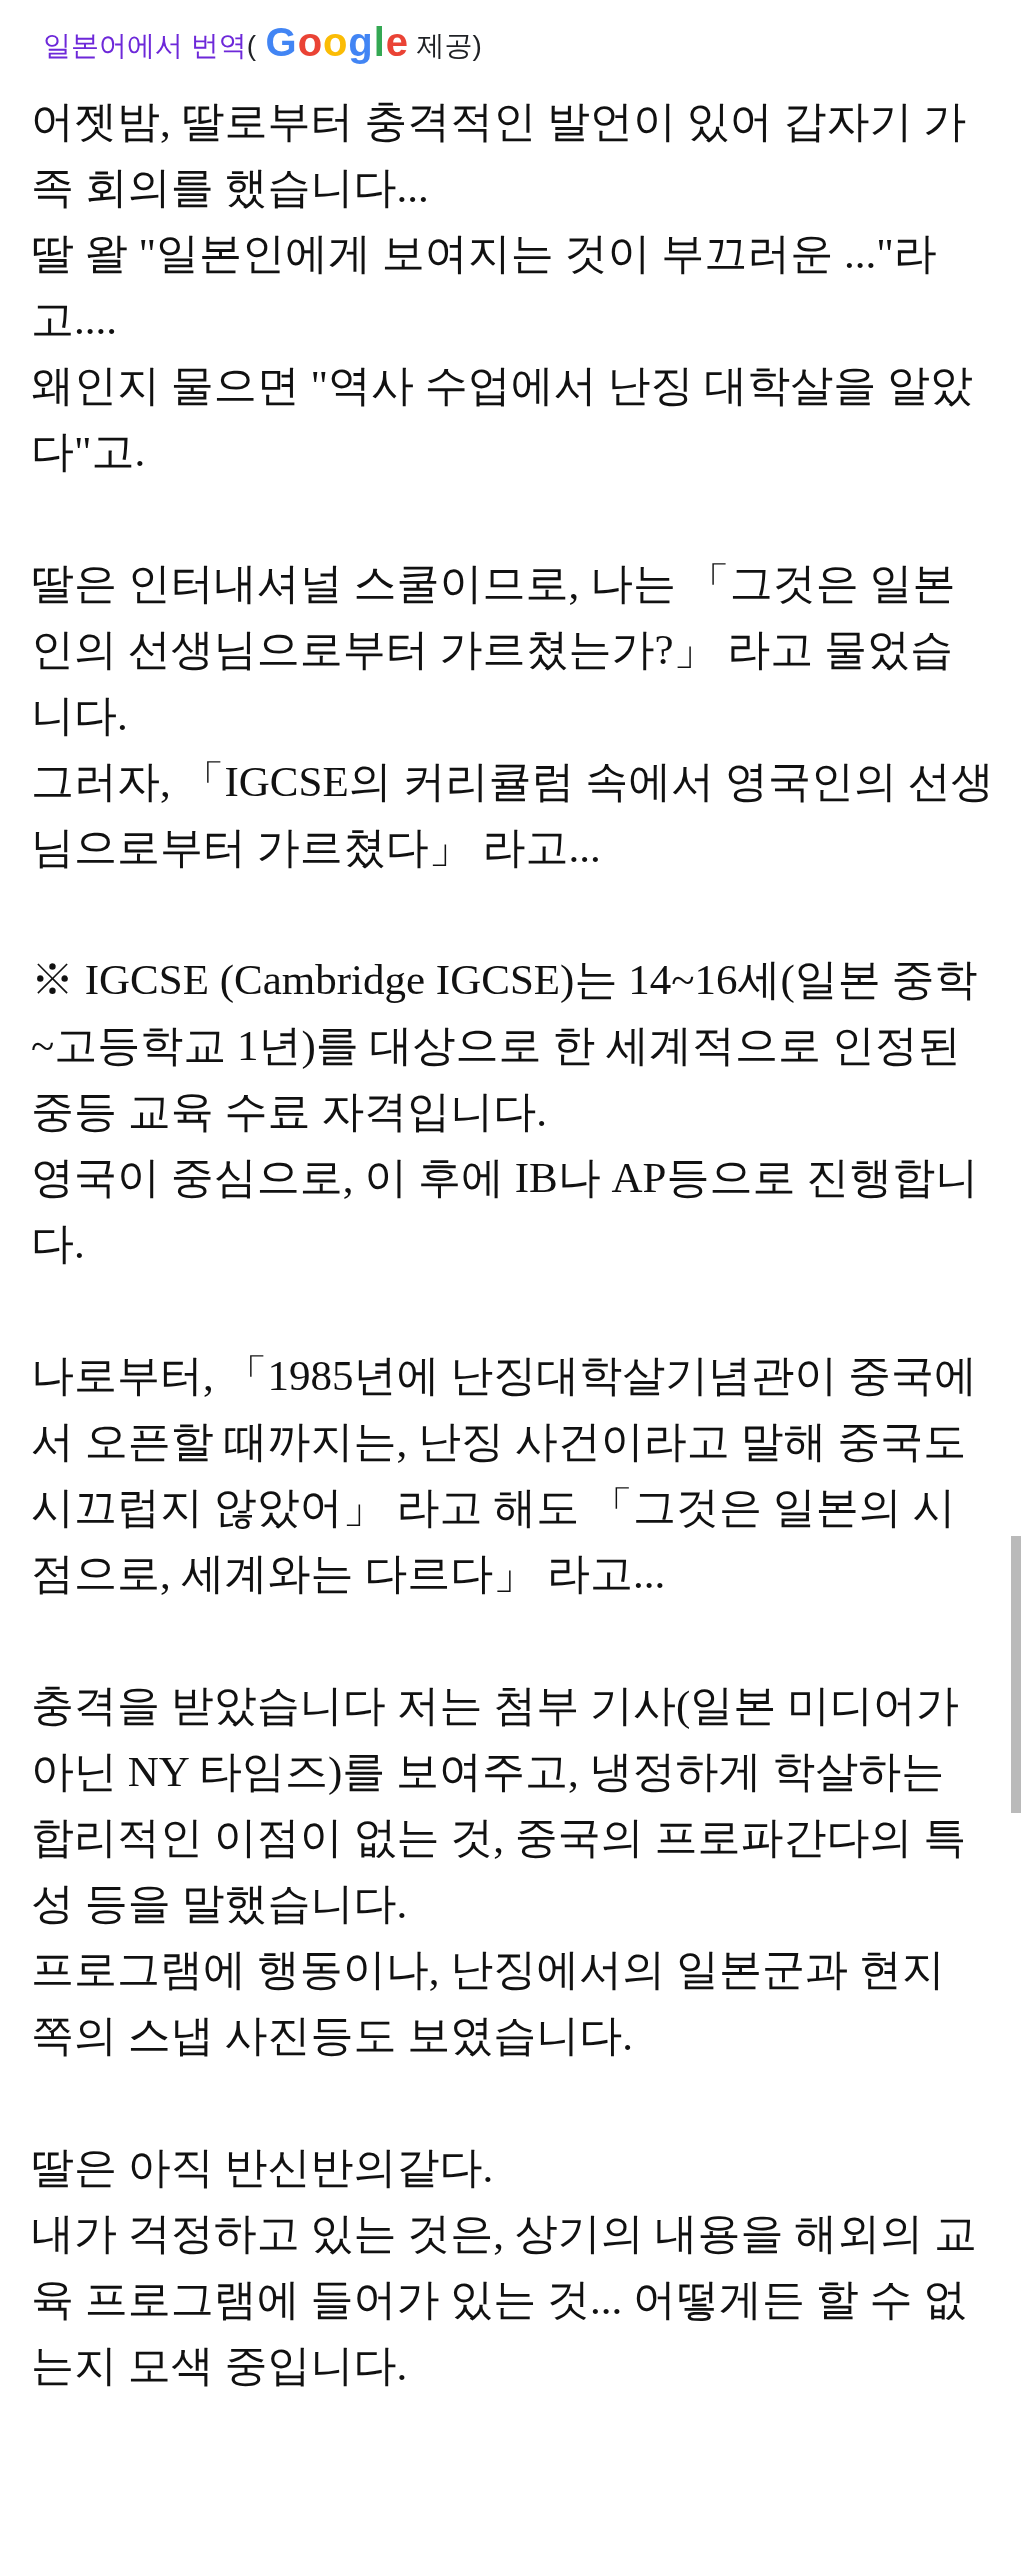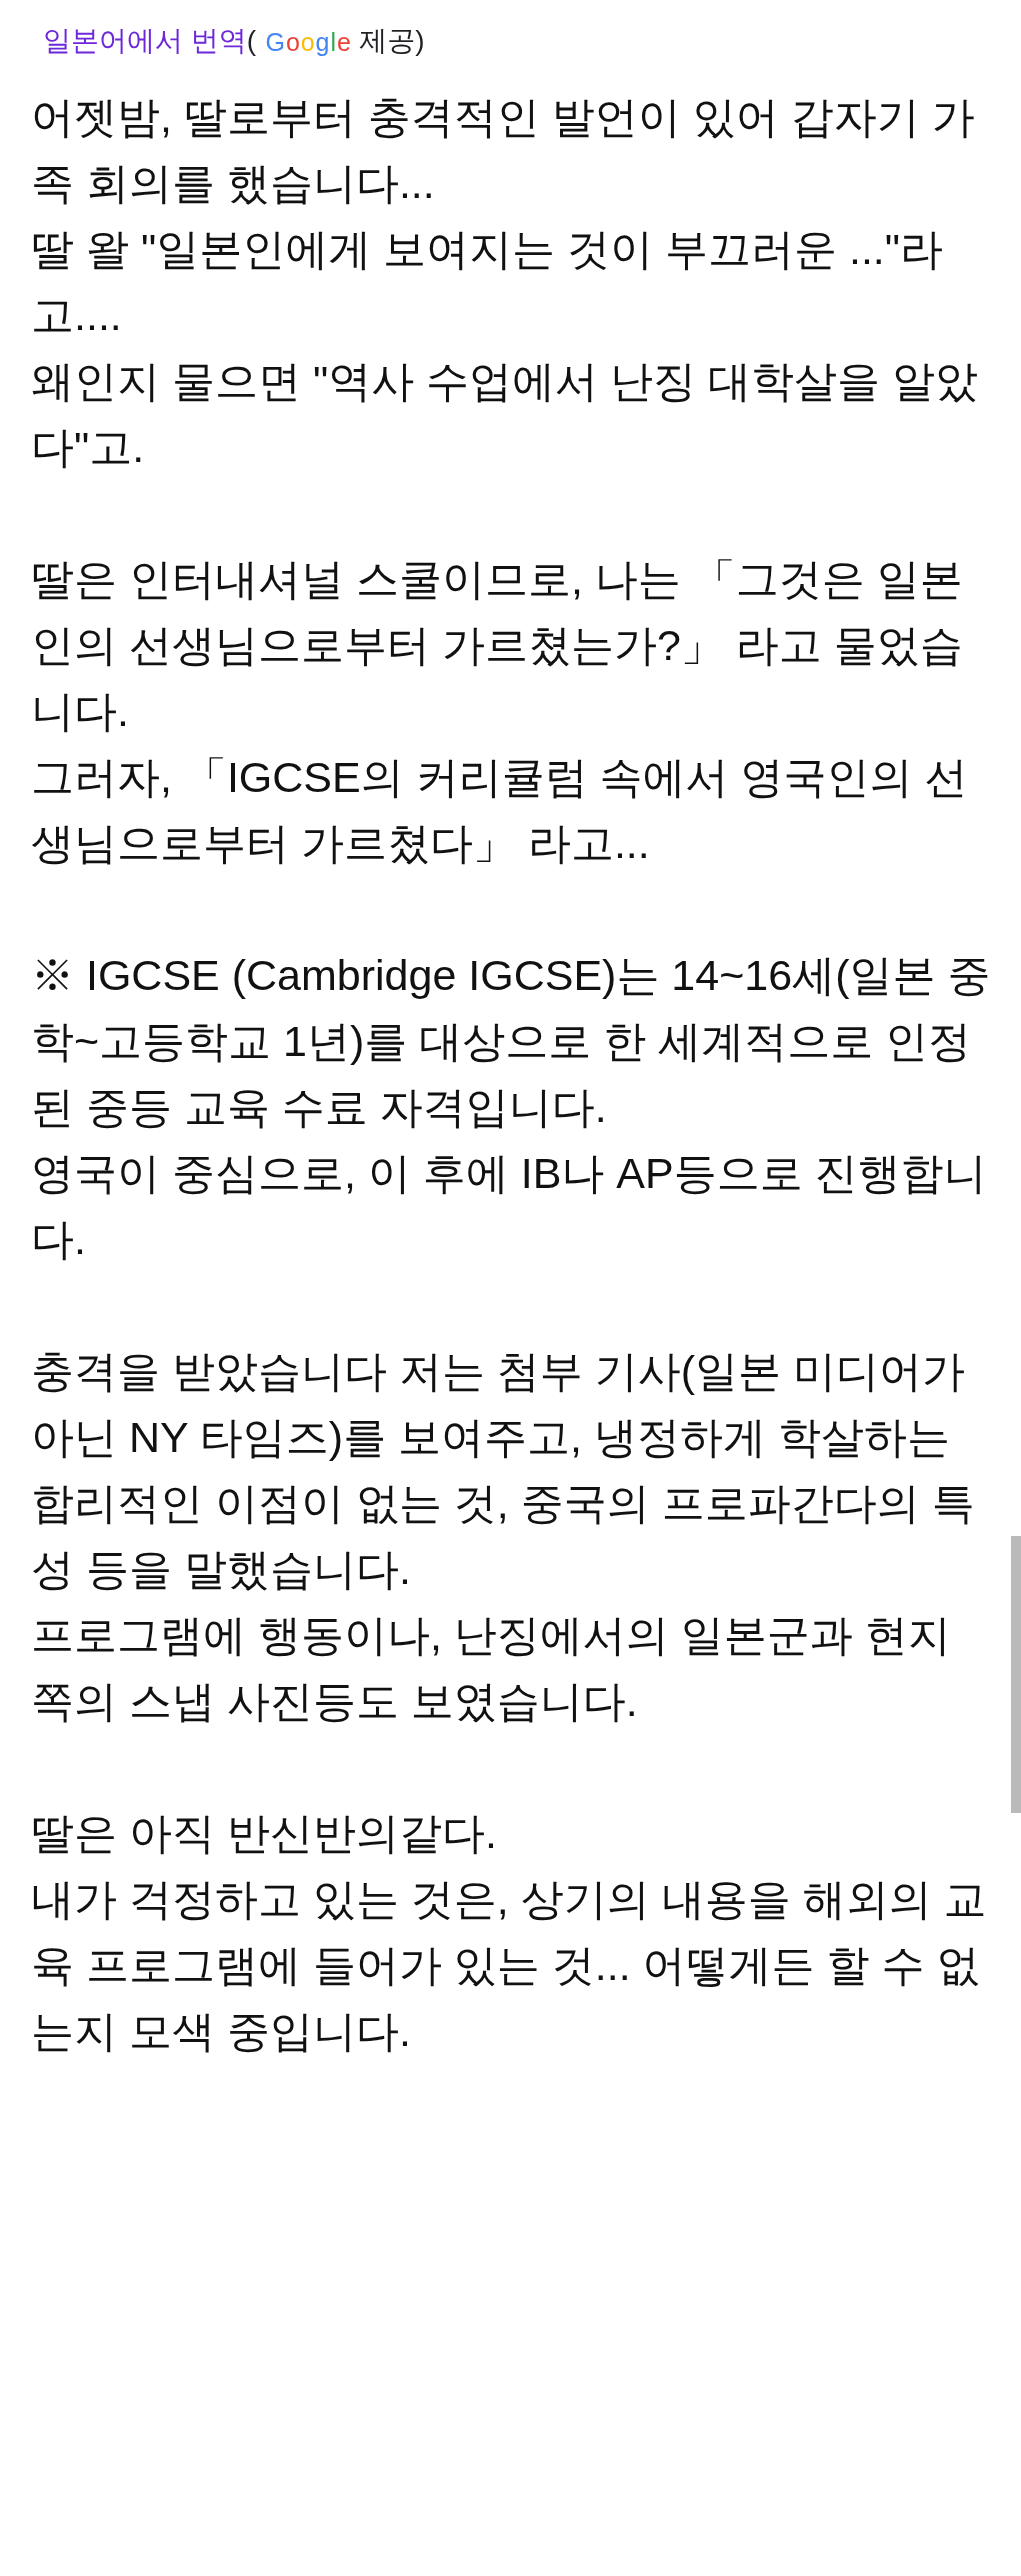--- a/index.html
+++ b/index.html
@@ -27,39 +27,40 @@
     color: #202124;
     white-space: nowrap;
   }
   .t-label {
     color: #6d28d9;
   }
   .paren {
     color: #1f2125;
   }
   .google-logo {
-    font-size: 25px;
-    font-weight: 400;
+    font-size: 40px;
+    font-weight: 700;
     letter-spacing: 0.9px;
     margin: 0 7.6px 0 9.5px;
     display: inline-block;
     transform: translateY(0.9px);
   }
   .article {
     padding: 23px 28px 0 31px;
     font-size: 43px;
     line-height: 66px;
     color: #111111;
     letter-spacing: 0;
   }
   .article p {
     margin: 0 0 66px 0;
     white-space: pre-line;
     word-break: normal;
     overflow-wrap: break-word;
+    font-family: Liberation Serif, serif;
   }
   .article p:last-child {
     margin-bottom: 0;
   }
   .scrollbar-thumb {
     position: absolute;
     right: 0;
     top: 1536px;
     width: 11.4px;
     height: 277px;
@@ -76,20 +77,21 @@
   </div>
 
   <div class="article">
     <p>어젯밤, 딸로부터 충격적인 발언이 있어 갑자기 가족 회의를 했습니다...
 딸 왈 "일본인에게 보여지는 것이 부끄러운 ..."라고....
 왜인지 물으면 "역사 수업에서 난징 대학살을 알았다"고.</p>
     <p>딸은 인터내셔널 스쿨이므로, 나는 「그것은 일본인의 선생님으로부터 가르쳤는가?」 라고 물었습니다.
 그러자, 「IGCSE의 커리큘럼 속에서 영국인의 선생님으로부터 가르쳤다」 라고...</p>
     <p>※ IGCSE (Cambridge IGCSE)는 14~16세(일본 중학~고등학교 1년)를 대상으로 한 세계적으로 인정된 중등 교육 수료 자격입니다.
 영국이 중심으로, 이 후에 IB나 AP등으로 진행합니다.</p>
+    <p>나로부터, 「1985년에 난징대학살기념관이 중국에서 오픈할 때까지는, 난징 사건이라고 말해 중국도 시끄럽지 않았어」 라고 해도 「그것은 일본의 시점으로, 세계와는 다르다」 라고...</p>
     <p>충격을 받았습니다 저는 첨부 기사(일본 미디어가 아닌 NY 타임즈)를 보여주고, 냉정하게 학살하는 합리적인 이점이 없는 것, 중국의 프로파간다의 특성 등을 말했습니다.
 프로그램에 행동이나, 난징에서의 일본군과 현지 쪽의 스냅 사진등도 보였습니다.</p>
     <p>딸은 아직 반신반의같다.
 내가 걱정하고 있는 것은, 상기의 내용을 해외의 교육 프로그램에 들어가 있는 것... 어떻게든 할 수 없는지 모색 중입니다.</p>
   </div>
 
   <div class="scrollbar-thumb" style="background-color: rgb(186, 186, 186);"></div>
 
 </div>
 

